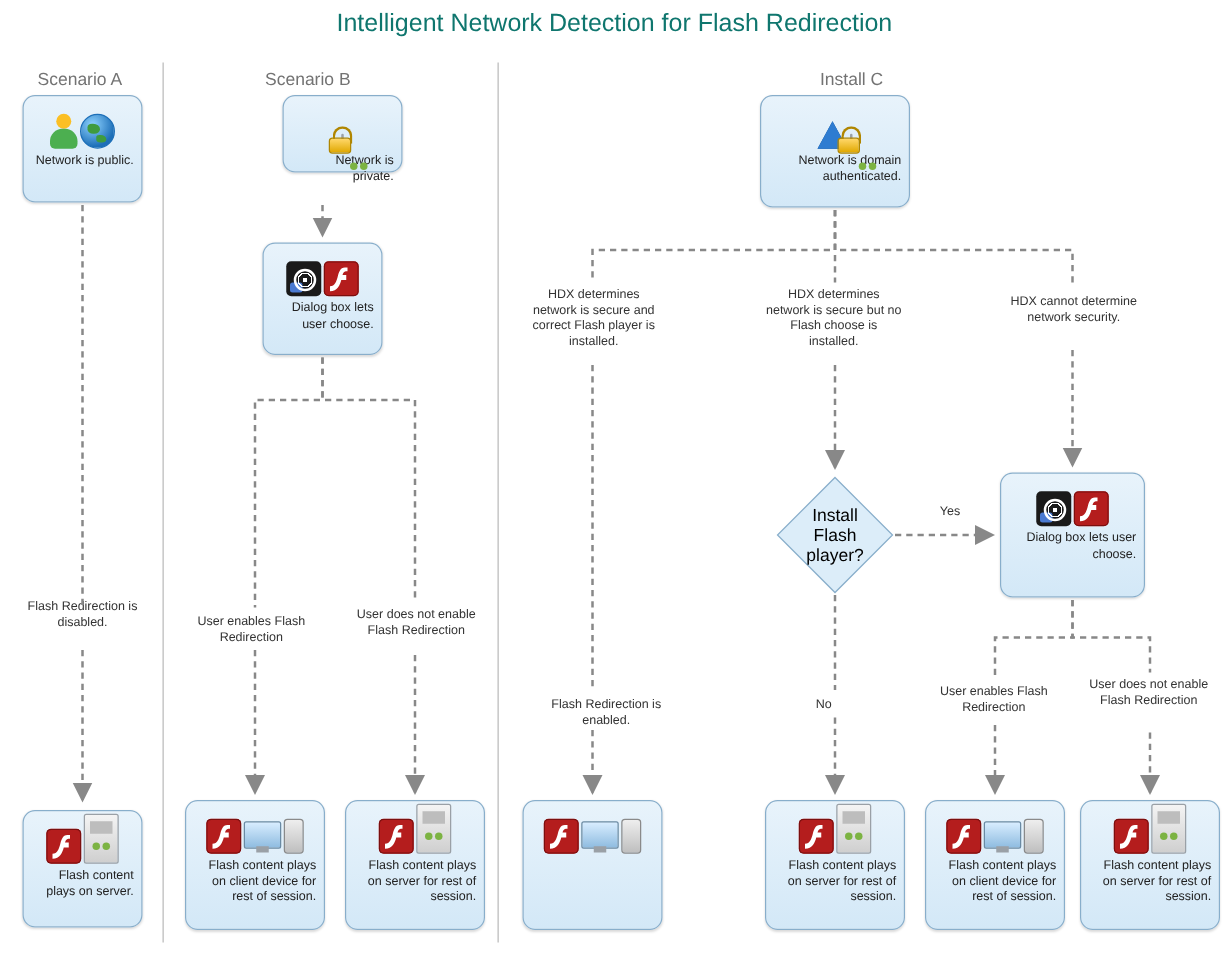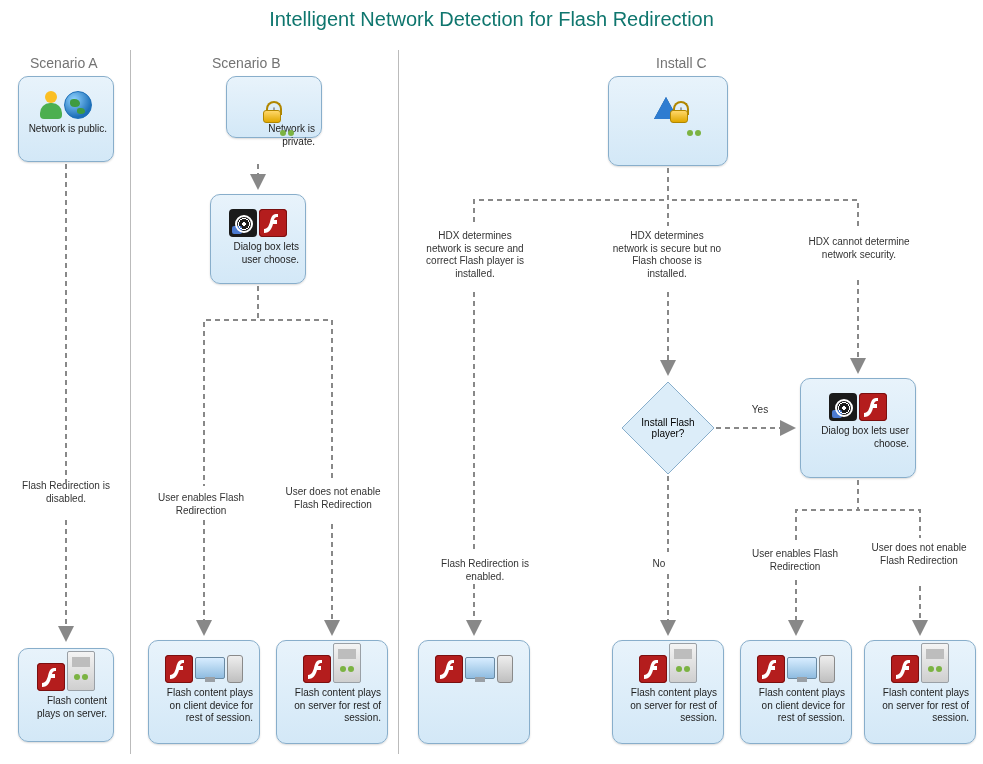--- a/index.html
+++ b/index.html
@@ -58,21 +58,21 @@
     position: absolute;
     width: 96px; height: 96px;
   }
   .diamond svg { width: 100%; height: 100%; }
   .diamond .dtext {
     position: absolute;
     top: 0; left: 0; right: 0; bottom: 0;
     display: flex;
     align-items: center;
     justify-content: center;
-    font-size: 10px;
+    font-size: 14px;
     text-align: center;
     padding: 0 14px;
   }
   .edge-label {
     position: absolute;
     font-size: 10px;
     color: #333;
     text-align: center;
     line-height: 1.25;
   }
@@ -260,20 +260,21 @@
     <span class="ic-server"></span>
   </div>
   <div class="label">Flash content plays on server for rest of session.</div>
 </div>
 
 <div class="node" style="left:608px; top:76px; width:120px; height:90px">
   <div class="iconrow">
     <span class="ic-triangle"></span>
     <span class="stack"><span class="ic-server"></span><span class="ic-lock overlay"></span></span>
   </div>
+  <div class="label">Network is domain authenticated.</div>
 </div>
 
 <div class="diamond" style="left:620px; top:380px">
   <svg viewBox="0 0 96 96">
       <polygon points="48,2 94,48 48,94 2,48" fill="#dcedf9" stroke="#88aecb" stroke-width="1"></polygon>
     </svg>
   <div class="dtext">Install Flash player?</div>
 </div>
 
 <div class="node" style="left:800px; top:378px; width:116px; height:100px">

